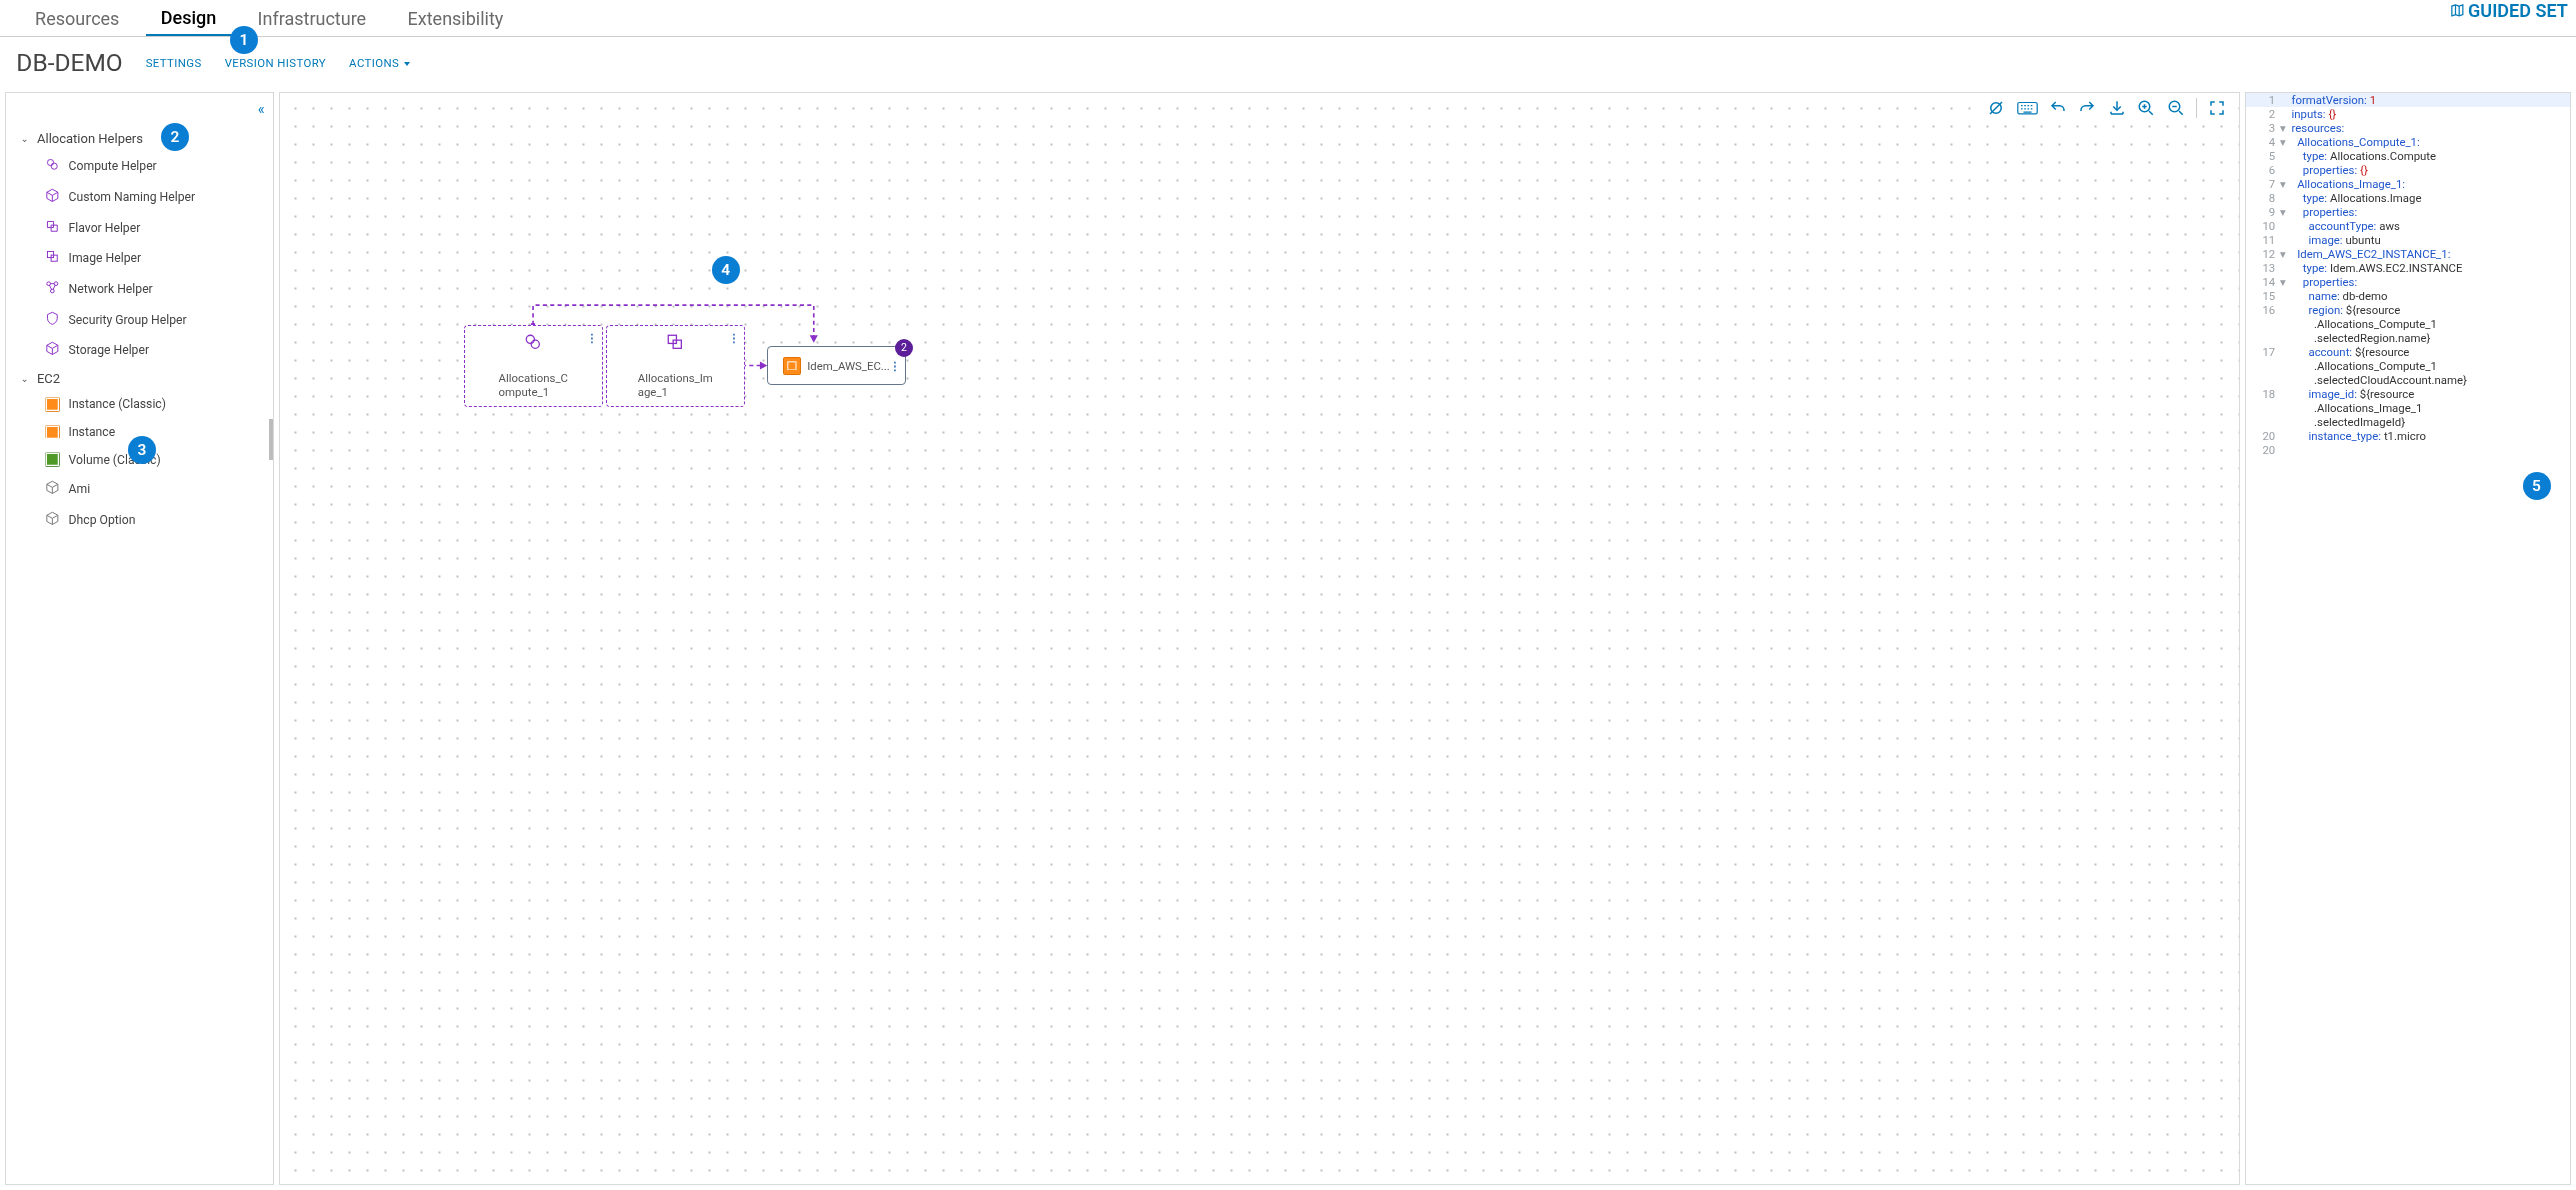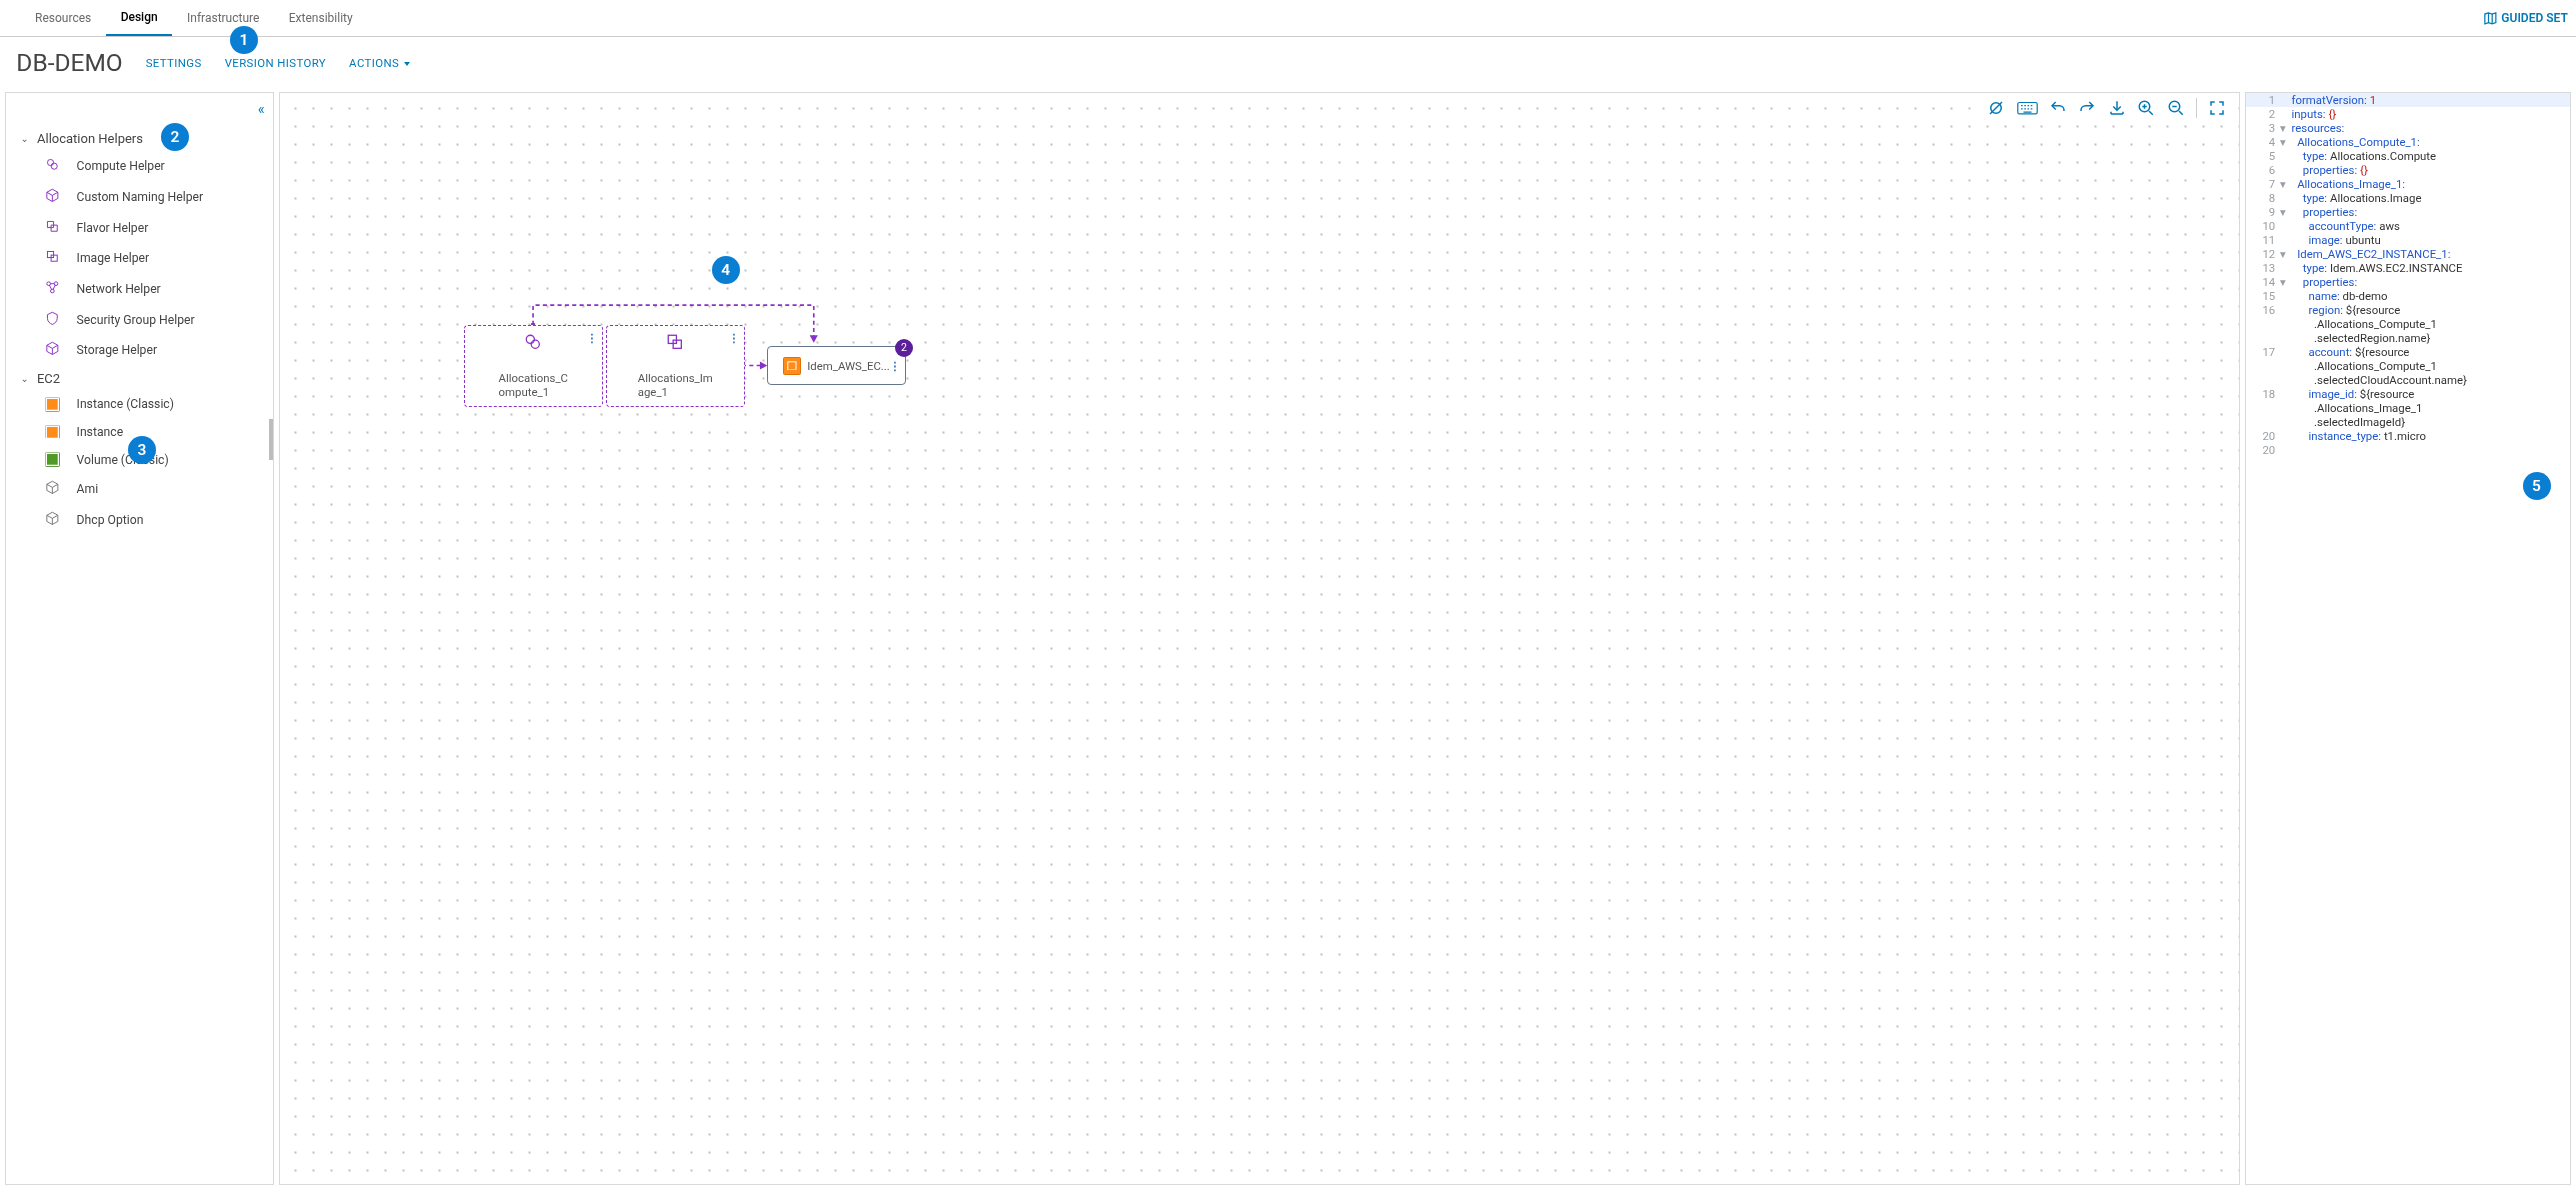--- a/index.html
+++ b/index.html
@@ -1,33 +1,33 @@
 <!DOCTYPE html>
 <html style="font-size:13px"><head>
 <meta charset="utf-8">
 <style>
 *{margin:0;padding:0;box-sizing:border-box;font-family:-apple-system,BlinkMacSystemFont,"Segoe UI",Roboto,Helvetica,Arial,sans-serif;}
 html,body{width:100%;height:100%;background:#fff;color:#333;}
 
-.topnav{display:flex;align-items:center;height:37px;border-bottom:0.8px solid #ccc;padding-left:20.4px;font-size:12px;position:relative;}
+.topnav{display:flex;height:37px;border-bottom:0.8px solid #ccc;padding-left:20.4px;font-size:18px;position:relative;gap:12px;}
 .topnav .tab{padding:0 14.7px;height:100%;display:flex;align-items:center;color:#6a6a6a;cursor:pointer;}
 .topnav .tab.active{color:#000;font-weight:500;border-bottom:2.4px solid #0079b8;}
 .guided{position:absolute;right:8.2px;color:#0079b8;font-weight:600;display:flex;align-items:center;gap:3.3px;cursor:pointer;}
 
 .header{display:flex;align-items:center;gap:23px;padding:11.4px 16.3px;}
 .header h1{font-size:24.5px;font-weight:400;color:#444;}
 .header .link{color:#0079b8;font-weight:400;font-size:11.4px;letter-spacing:0.4px;cursor:pointer;text-align:right;}
 .header .link.caret::after{content:"";display:inline-block;margin-left:4.9px;border-left:3.3px solid transparent;border-right:3.3px solid transparent;border-top:4.1px solid #0079b8;vertical-align:middle;}
 
 .workspace{display:flex;height:calc(100% - 94px);}
 .sidebar{width:269px;border:0.8px solid #d9d9d9;margin:3.3px 4.9px 0 4.9px;position:relative;padding-top:33px;overflow:hidden;}
 .sidebar .collapse{position:absolute;top:6.5px;right:8.2px;color:#0079b8;font-size:14.7px;cursor:pointer;}
 .tree-section{padding:4.9px 8.2px 4.9px 14.7px;display:flex;align-items:center;gap:8.2px;color:#444;font-size:13px;cursor:pointer;}
 .tree-section .chev{font-size:9.8px;color:#666;}
-.tree-item{padding:6.5px 8.2px 6.5px 39px;display:flex;align-items:center;gap:17px;color:#444;font-size:12.2px;cursor:pointer;}
+.tree-item{padding:6.5px 8.2px 6.5px 39px;display:flex;align-items:center;gap:9px;color:#444;font-size:12.2px;cursor:pointer;}
 .tree-item svg{width:14.7px;height:14.7px;flex:0 0 14.7px;}
 .side-scroll-ind{position:absolute;right:0;top:326px;width:4.1px;height:41px;background:#bcbcbc;}
 
 .canvas{flex:1;border:0.8px solid #d9d9d9;margin:3.3px 4.9px 0 0;position:relative;overflow:hidden;background-image:radial-gradient(#bfbfbf 0.8px,transparent 0.8px);background-size:18px 18px;background-position:6.5px 6.5px;}
 .canvas-toolbar{position:absolute;top:1.6px;right:6.5px;background:#fff;padding:3.3px 6.5px;display:flex;align-items:center;gap:11.4px;}
 .canvas-toolbar .ico{color:#0079b8;cursor:pointer;display:flex;}
 .canvas-divider{width:0.8px;height:19.6px;background:#ccc;}
 .card{position:absolute;width:139px;height:82px;border-radius:4.1px;background:#fff;display:flex;flex-direction:column;align-items:center;justify-content:center;font-size:11.4px;color:#555;padding:6.5px;}
 .card.dashed{border:1.6px dashed #8b2fc9;}
 .card.solid{border:1.6px solid #64748b;height:39px;flex-direction:row;gap:6.5px;}

